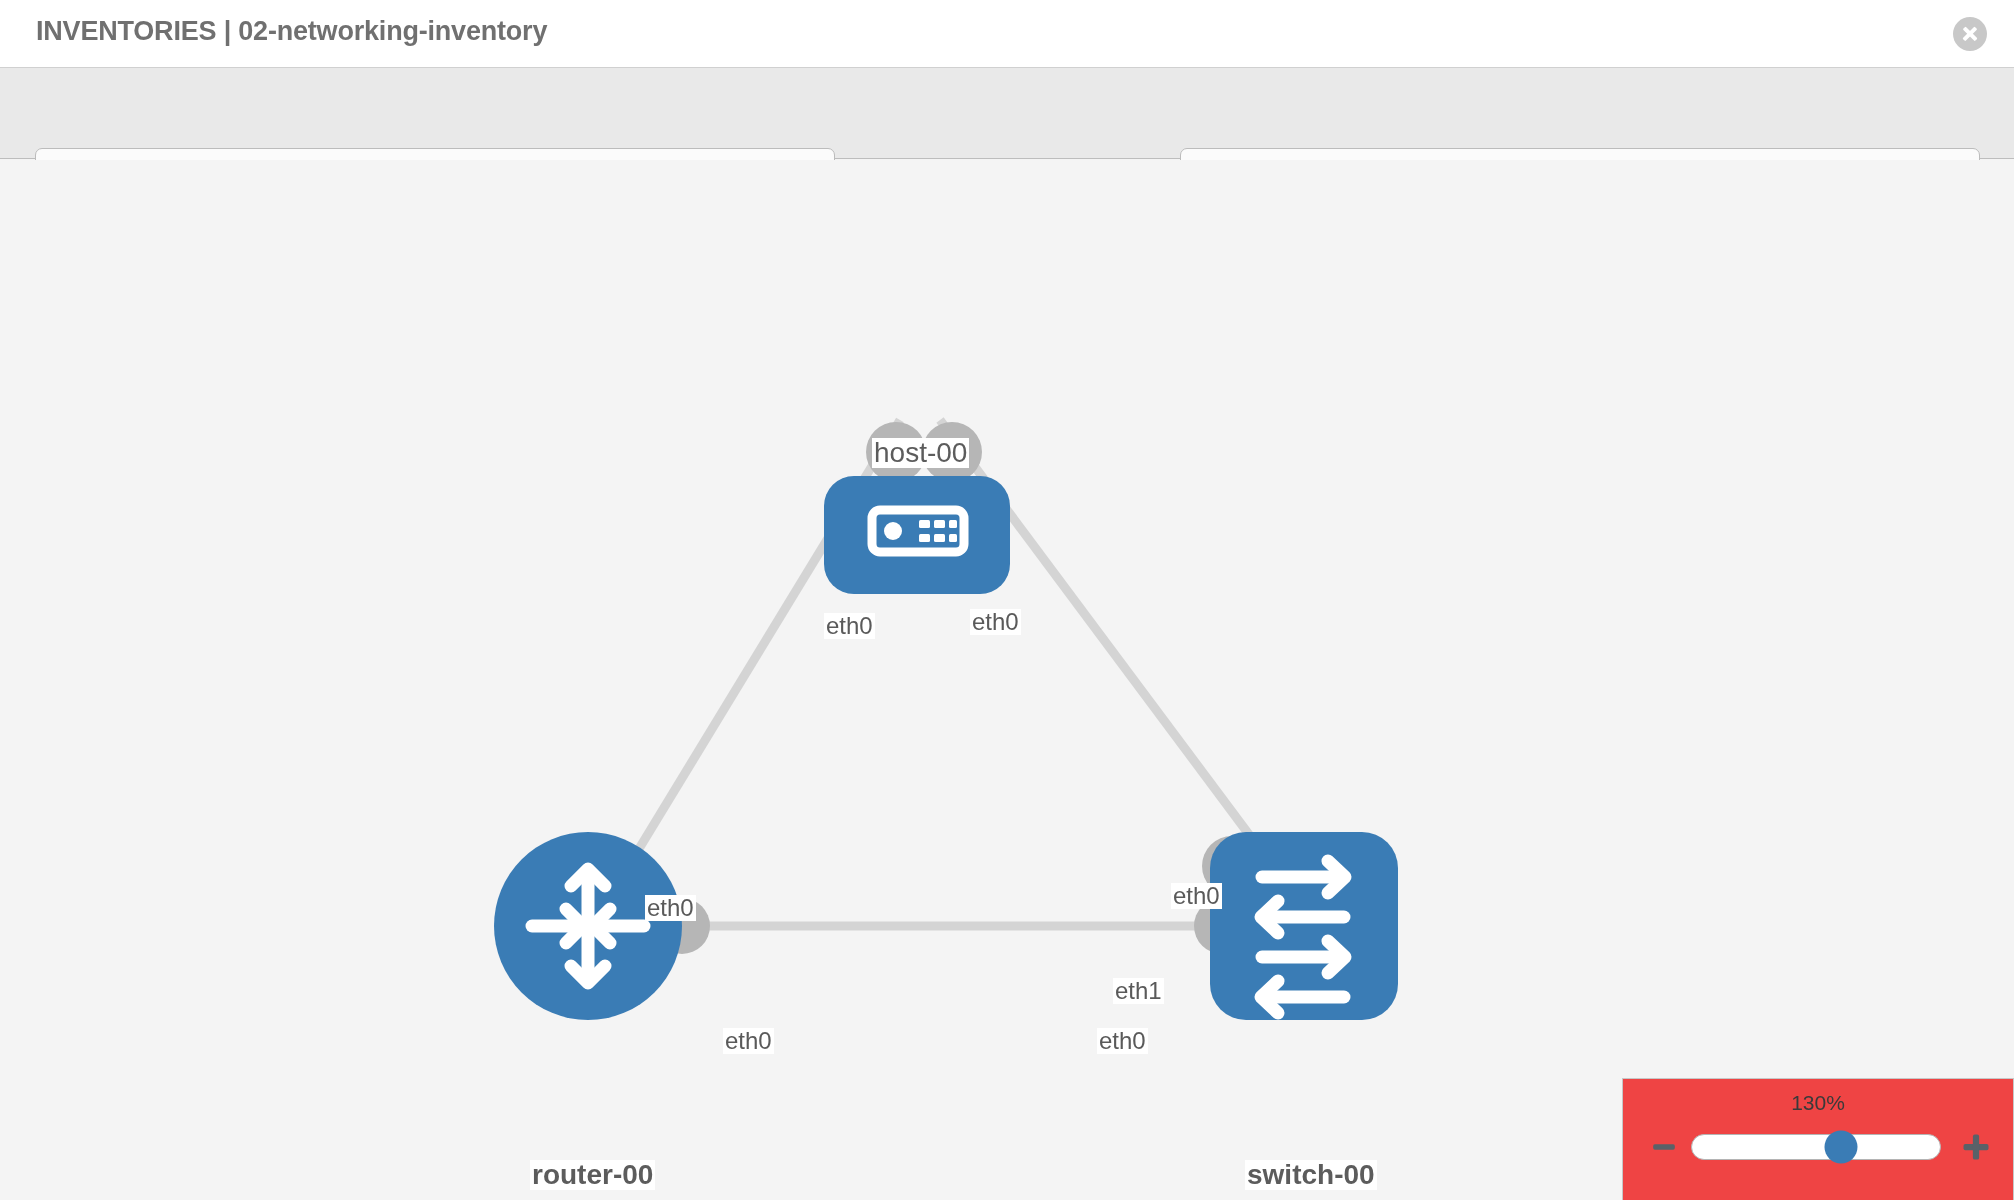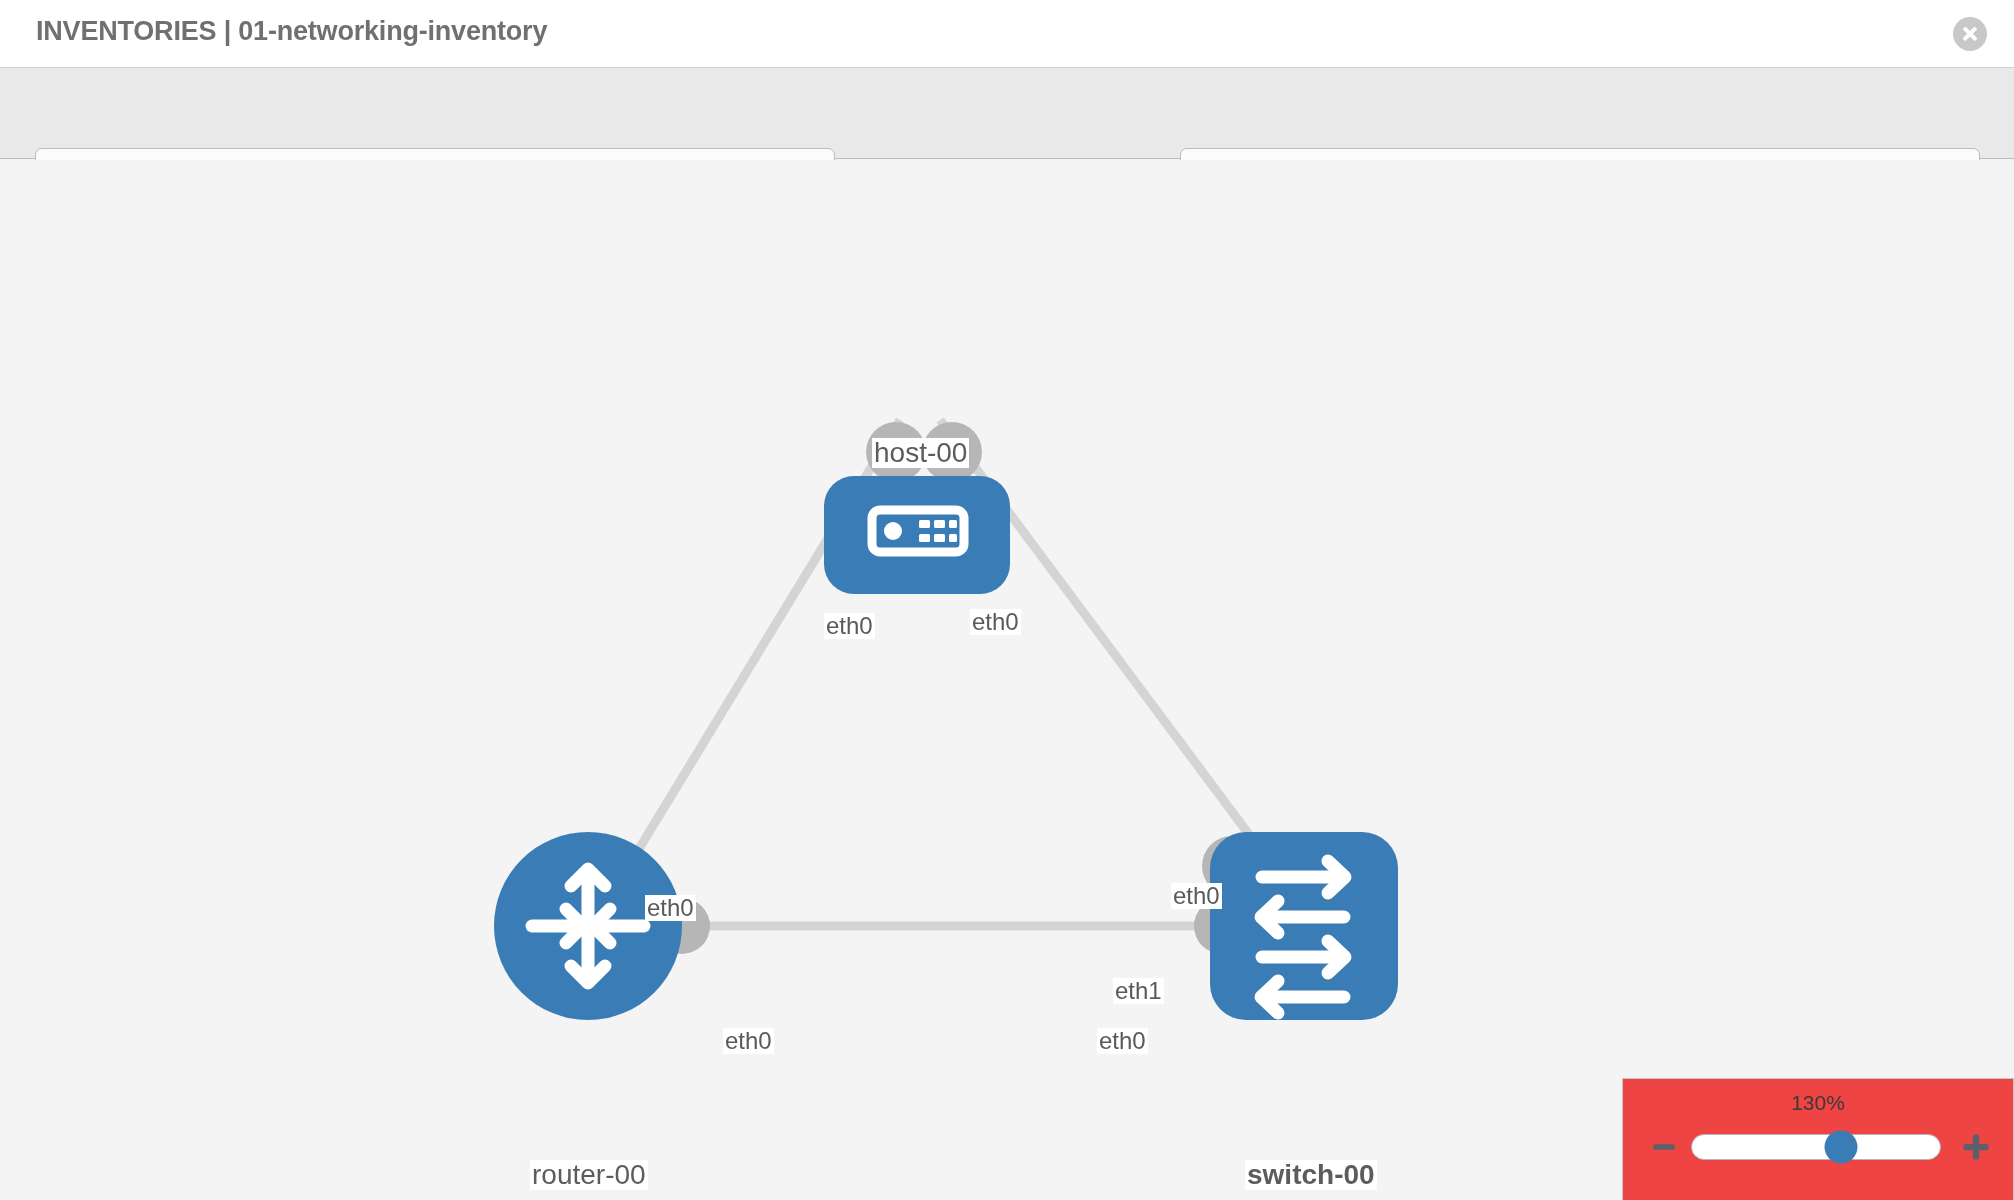--- a/index.html
+++ b/index.html
@@ -115,21 +115,21 @@
     width: 33px; height: 33px; border-radius: 50%;
     background: #3a7cb5; cursor: pointer;
   }
 </style>
 </head>
 <body>
 
 <div id="app">
 
   <div class="header">
-    <div class="header-title">INVENTORIES | 01-networking-inventory</div>
+    <div class="header-title">INVENTORIES | 02-networking-inventory</div>
     <div class="close-btn">
       <span class="x1"></span>
       <span class="x2"></span>
     </div>
   </div>
 
   <div class="toolbar">
 
     <div class="select-box" id="actions-select">
       <span class="sel-text">ACTIONS</span>
@@ -235,21 +235,21 @@
     <span class="iface-label" style="left:1171px; top:723px;">eth0</span>
 
     <span class="iface-label" style="left:723px; top:868px;">eth0</span>
 
     <span class="iface-label" style="left:1097px; top:868px;">eth0</span>
 
     <span class="iface-label" style="left:1113px; top:818px;">eth1</span>
 
     <span class="node-label" style="left:872px; top:278px;text-align:center;">host-00</span>
 
-    <span class="node-label" style="left:530px; top:1000px;">router-00</span>
+    <span class="node-label" style="left:530px; top:1000px;font-weight:bold;">router-00</span>
 
     <span class="node-label" style="left:1245px; top:1000px;font-weight:bold;">switch-00</span>
   </div>
 
   <div class="zoom-panel">
     <div class="zoom-pct">130%</div>
     <div class="zoom-row">
       <div class="zoom-minus">
         <svg viewBox="0 0 24 24" fill="currentColor" aria-hidden="true">
           <rect x="2" y="9.5" width="20" height="5" rx="1.5"></rect>

